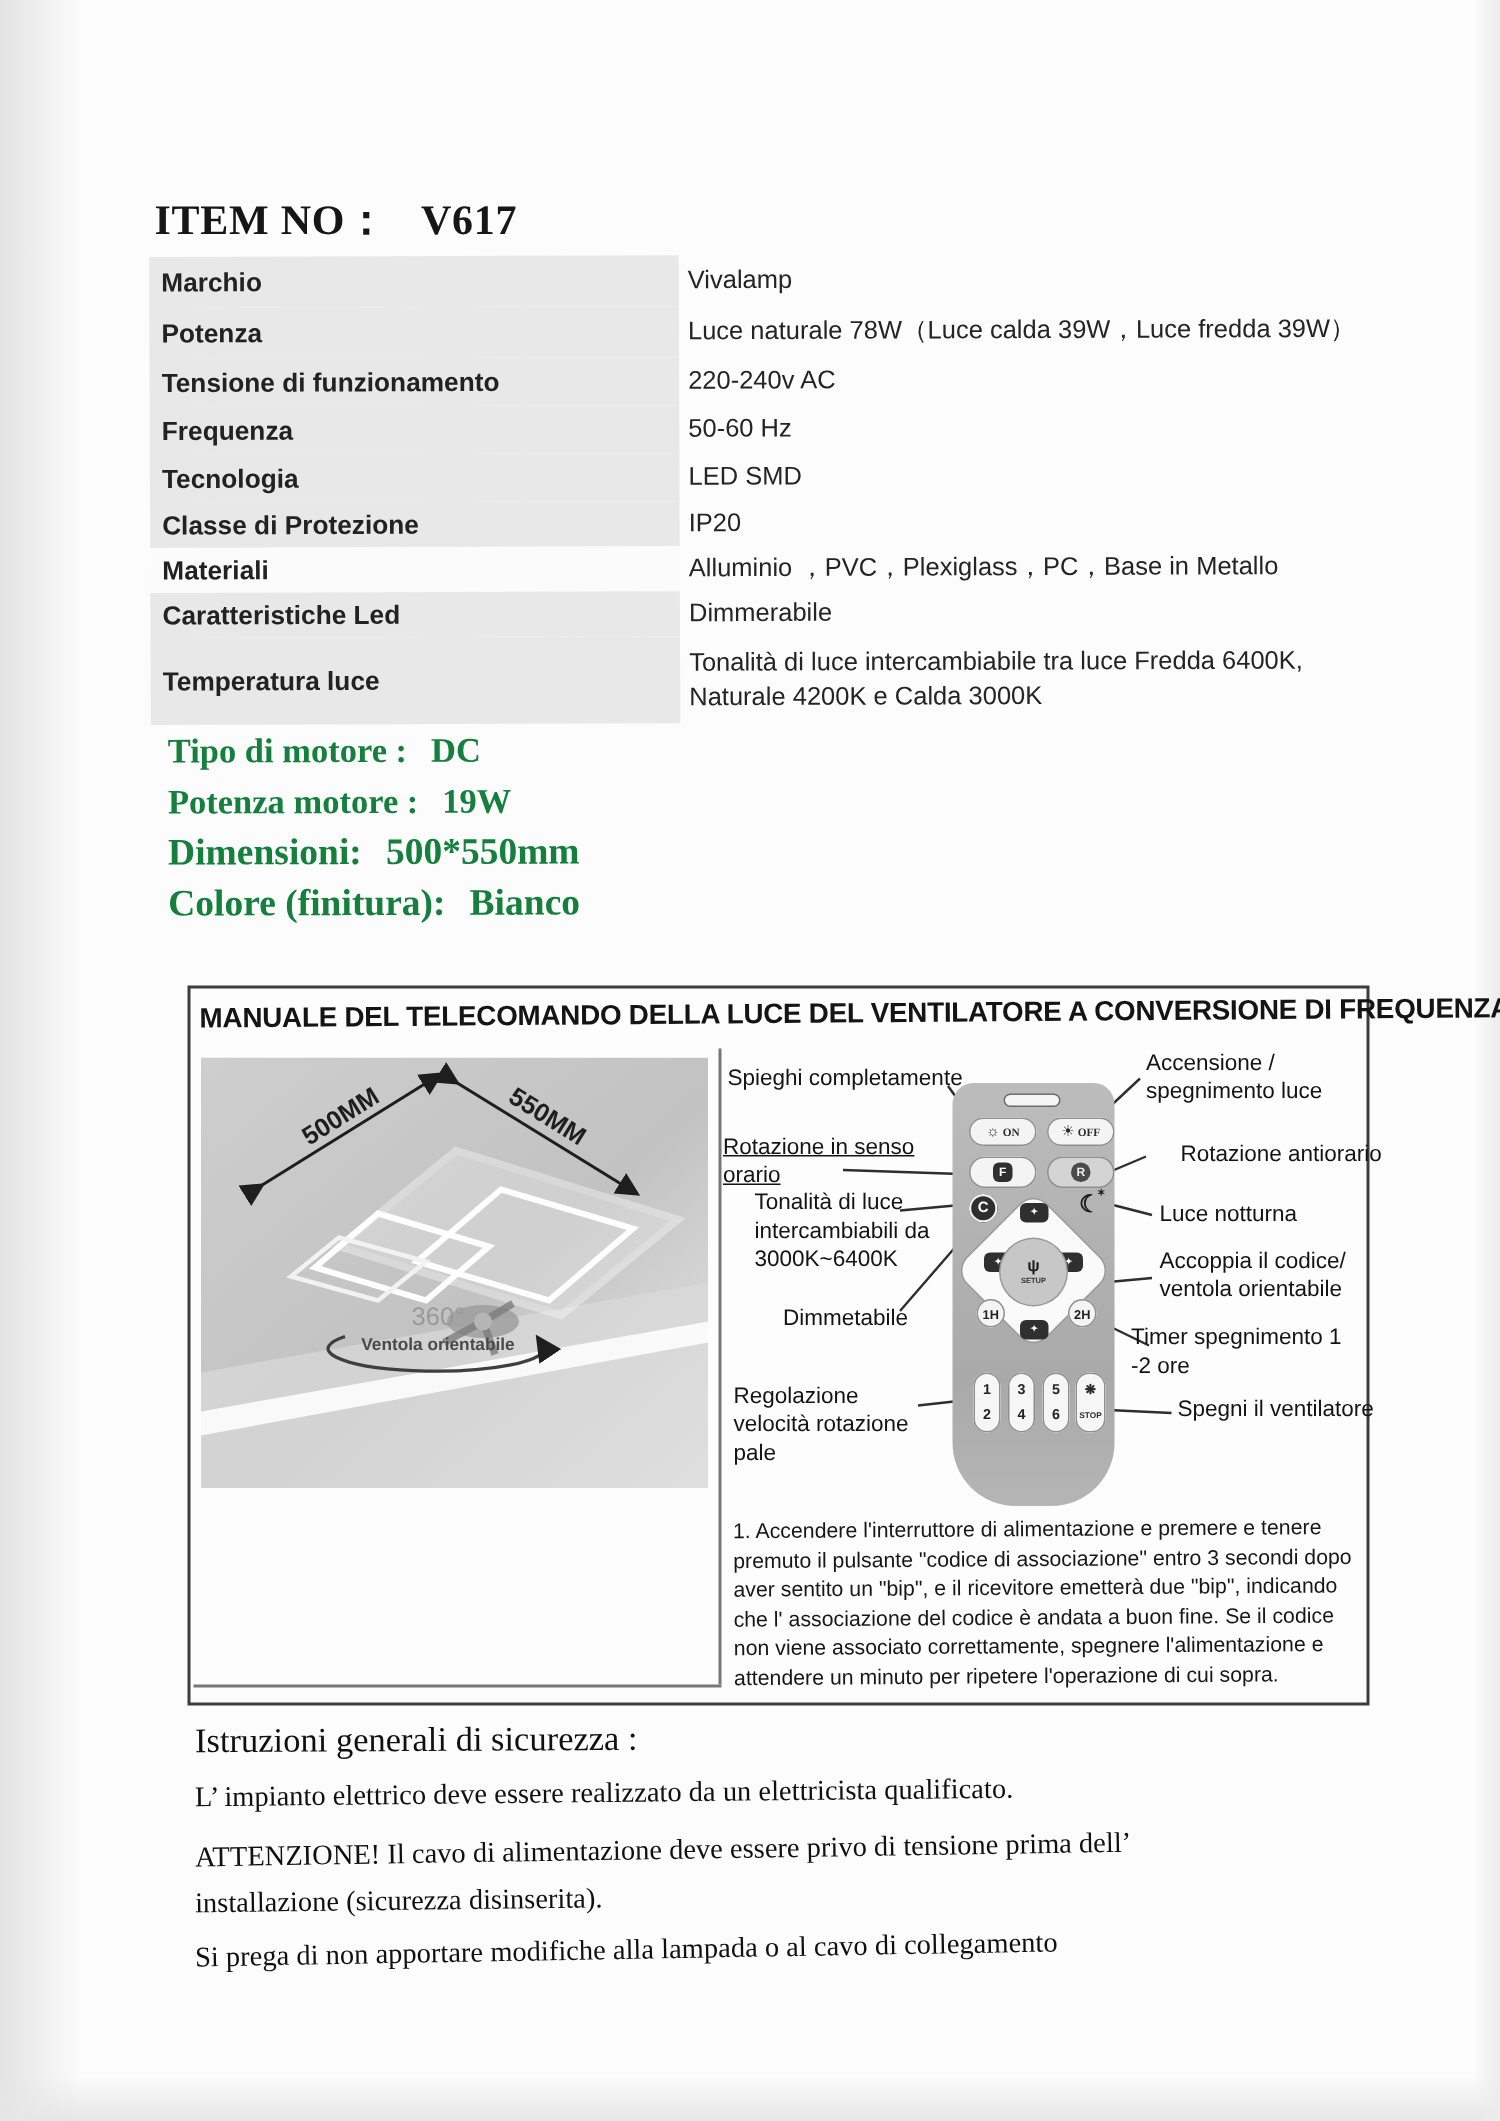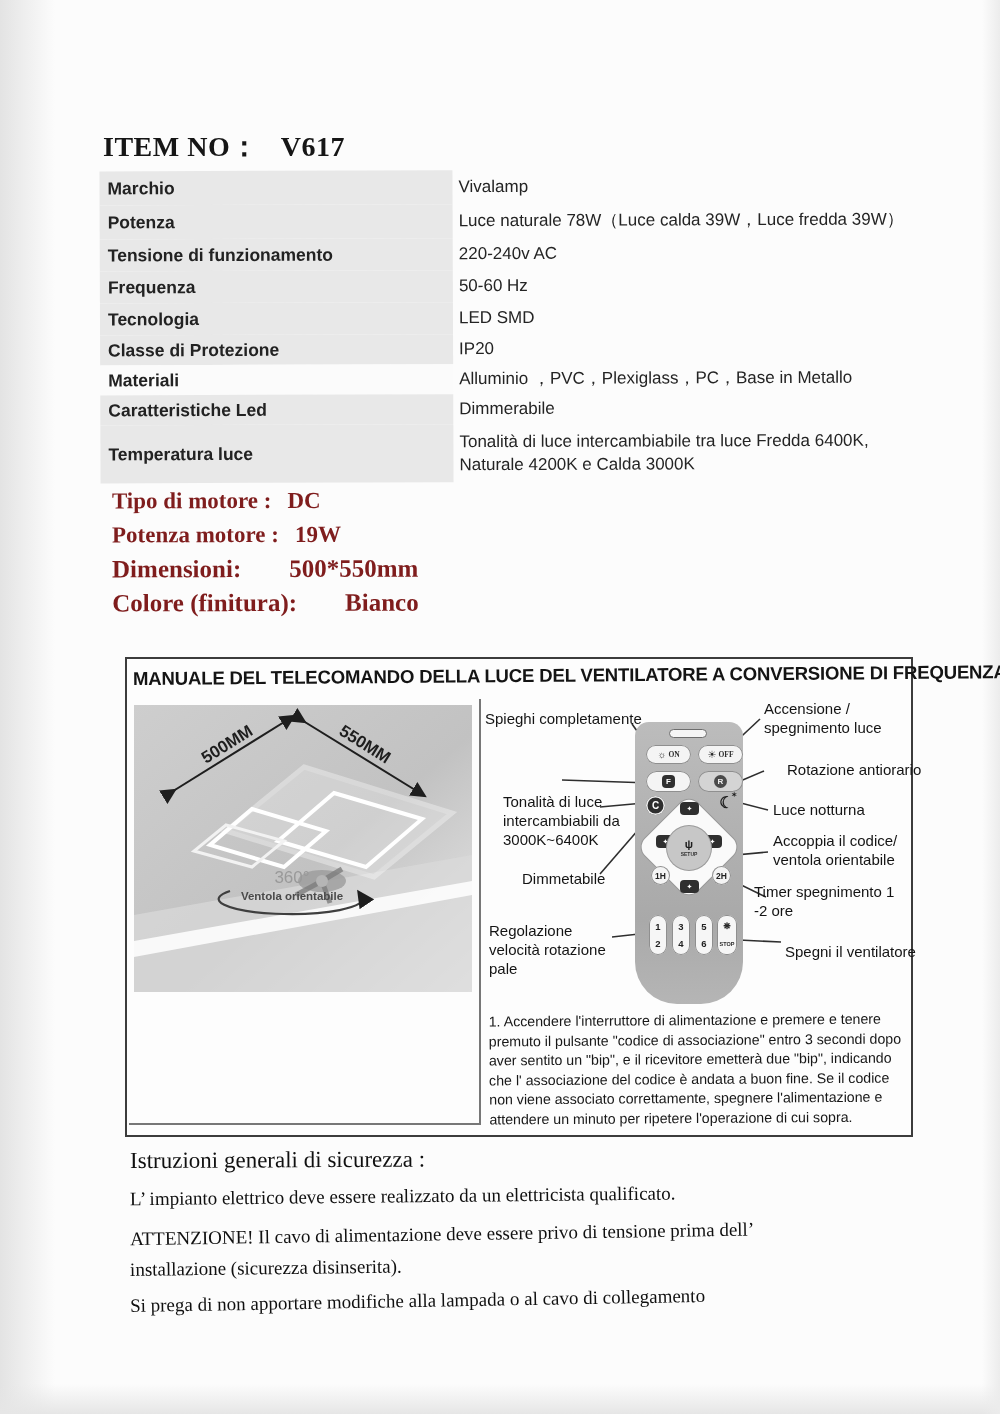--- a/index.html
+++ b/index.html
@@ -22,23 +22,23 @@
   .spec-row{display:flex;align-items:center;}
   .spec-label{width:345px;background:#e8e8e8;align-self:stretch;display:flex;align-items:center;
         padding-left:8px;font-weight:bold;font-size:17.5px;color:#222;}
   .spec-row.white-label .spec-label{background:#fbfbfb;}
   .spec-value{flex:1;padding-left:6px;font-size:17px;color:#242424;line-height:1.35;}
   .h34{height:34px}.h32{height:32px}.h30{height:30px}.h58{height:58px}
   .spec-row.h58 .spec-value{padding-top:2px;}
 
   
   .motor-specs{position:absolute;left:112px;top:484px;font-family:"Liberation Serif",serif;
-        font-weight:bold;color:#7f1d1d;transform:rotate(-.15deg);}
+        font-weight:bold;color:#15803d;transform:rotate(-.15deg);}
   .motor-line{height:34px;font-size:23px;display:flex;align-items:center;}
-  .motor-line.big{font-size:25px;gap:32px;}
+  .motor-line.big{font-size:25px;}
   .m-value{margin-left:16px;}
 
   
   .manual-box{position:absolute;left:125px;top:657px;width:788px;height:480px;
         border:2.5px solid #3c3c3c;box-sizing:border-box;background:#fdfdfd;}
   .manual-title{padding:6px 6px 2px 6px;font-weight:bold;font-size:18.6px;color:#141414;
         letter-spacing:-0.2px;white-space:nowrap;transform:rotate(-.45deg);}
   .left-cell-divider{position:absolute;left:352px;top:40px;width:2px;height:424px;background:#777;}
   .left-cell-bottom{position:absolute;left:2px;top:464px;width:352px;height:2px;background:#777;}
 
@@ -294,30 +294,31 @@
         <span>5</span>
         <span>6</span>
       </div>
       <div class="num-pill stop-pill" style="left:82px;width:20px;">
         <span class="fan">❋</span>
         <span class="txt">STOP</span>
       </div>
     </div>
 
     <div class="callout" style="left:358px;top:51px;width:160px;">Spieghi completamente</div>
+    <div class="callout" style="left:355px;top:97px;width:160px;text-decoration:underline;">Rotazione in senso orario</div>
     <div class="callout" style="left:376px;top:134px;width:122px;">Tonalità di luce intercambiabili da 3000K~6400K</div>
     <div class="callout" style="left:395px;top:211px;width:120px;">Dimmetabile</div>
     <div class="callout" style="left:362px;top:263px;width:135px;">Regolazione velocità rotazione pale</div>
 
     <div class="callout co-right" style="left:637px;top:41px;width:132px;">Accensione / spegnimento luce</div>
     <div class="callout co-right" style="left:660px;top:102px;width:160px;">Rotazione antiorario</div>
     <div class="callout co-right" style="left:646px;top:142px;width:140px;">Luce notturna</div>
     <div class="callout co-right" style="left:646px;top:173px;width:145px;">Accoppia il codice/ ventola orientabile</div>
     <div class="callout co-right" style="left:627px;top:224px;width:150px;">Timer spegnimento 1 -2 ore</div>
-    <div class="callout co-right" style="left:658px;top:284px;width:150px;">Spegni il ventilatore</div>
+    <div class="callout co-right" style="left:658px;top:272px;width:150px;">Spegni il ventilatore</div>
 
     <div class="instructions">1. Accendere l'interruttore di alimentazione e premere e tenere premuto il pulsante "codice di associazione" entro 3 secondi dopo aver sentito un "bip", e il ricevitore emetterà  due "bip", indicando che l' associazione del codice è  andata a buon fine. Se il codice non  viene associato correttamente, spegnere l'alimentazione e attendere un minuto per ripetere l'operazione di cui sopra.</div>
   </div>
 
   <div class="safety">
     <div class="safety-title">Istruzioni generali di sicurezza :</div>
     <div class="safety-line sl0">L’ impianto elettrico deve essere realizzato da un elettricista qualificato.</div>
     <div class="safety-line sl1">ATTENZIONE! Il cavo di alimentazione deve essere privo di tensione prima dell’</div>
     <div class="safety-line sl2">installazione (sicurezza disinserita).</div>
     <div class="safety-line sl3">Si prega di non apportare modifiche  alla lampada o al cavo di collegamento</div>

